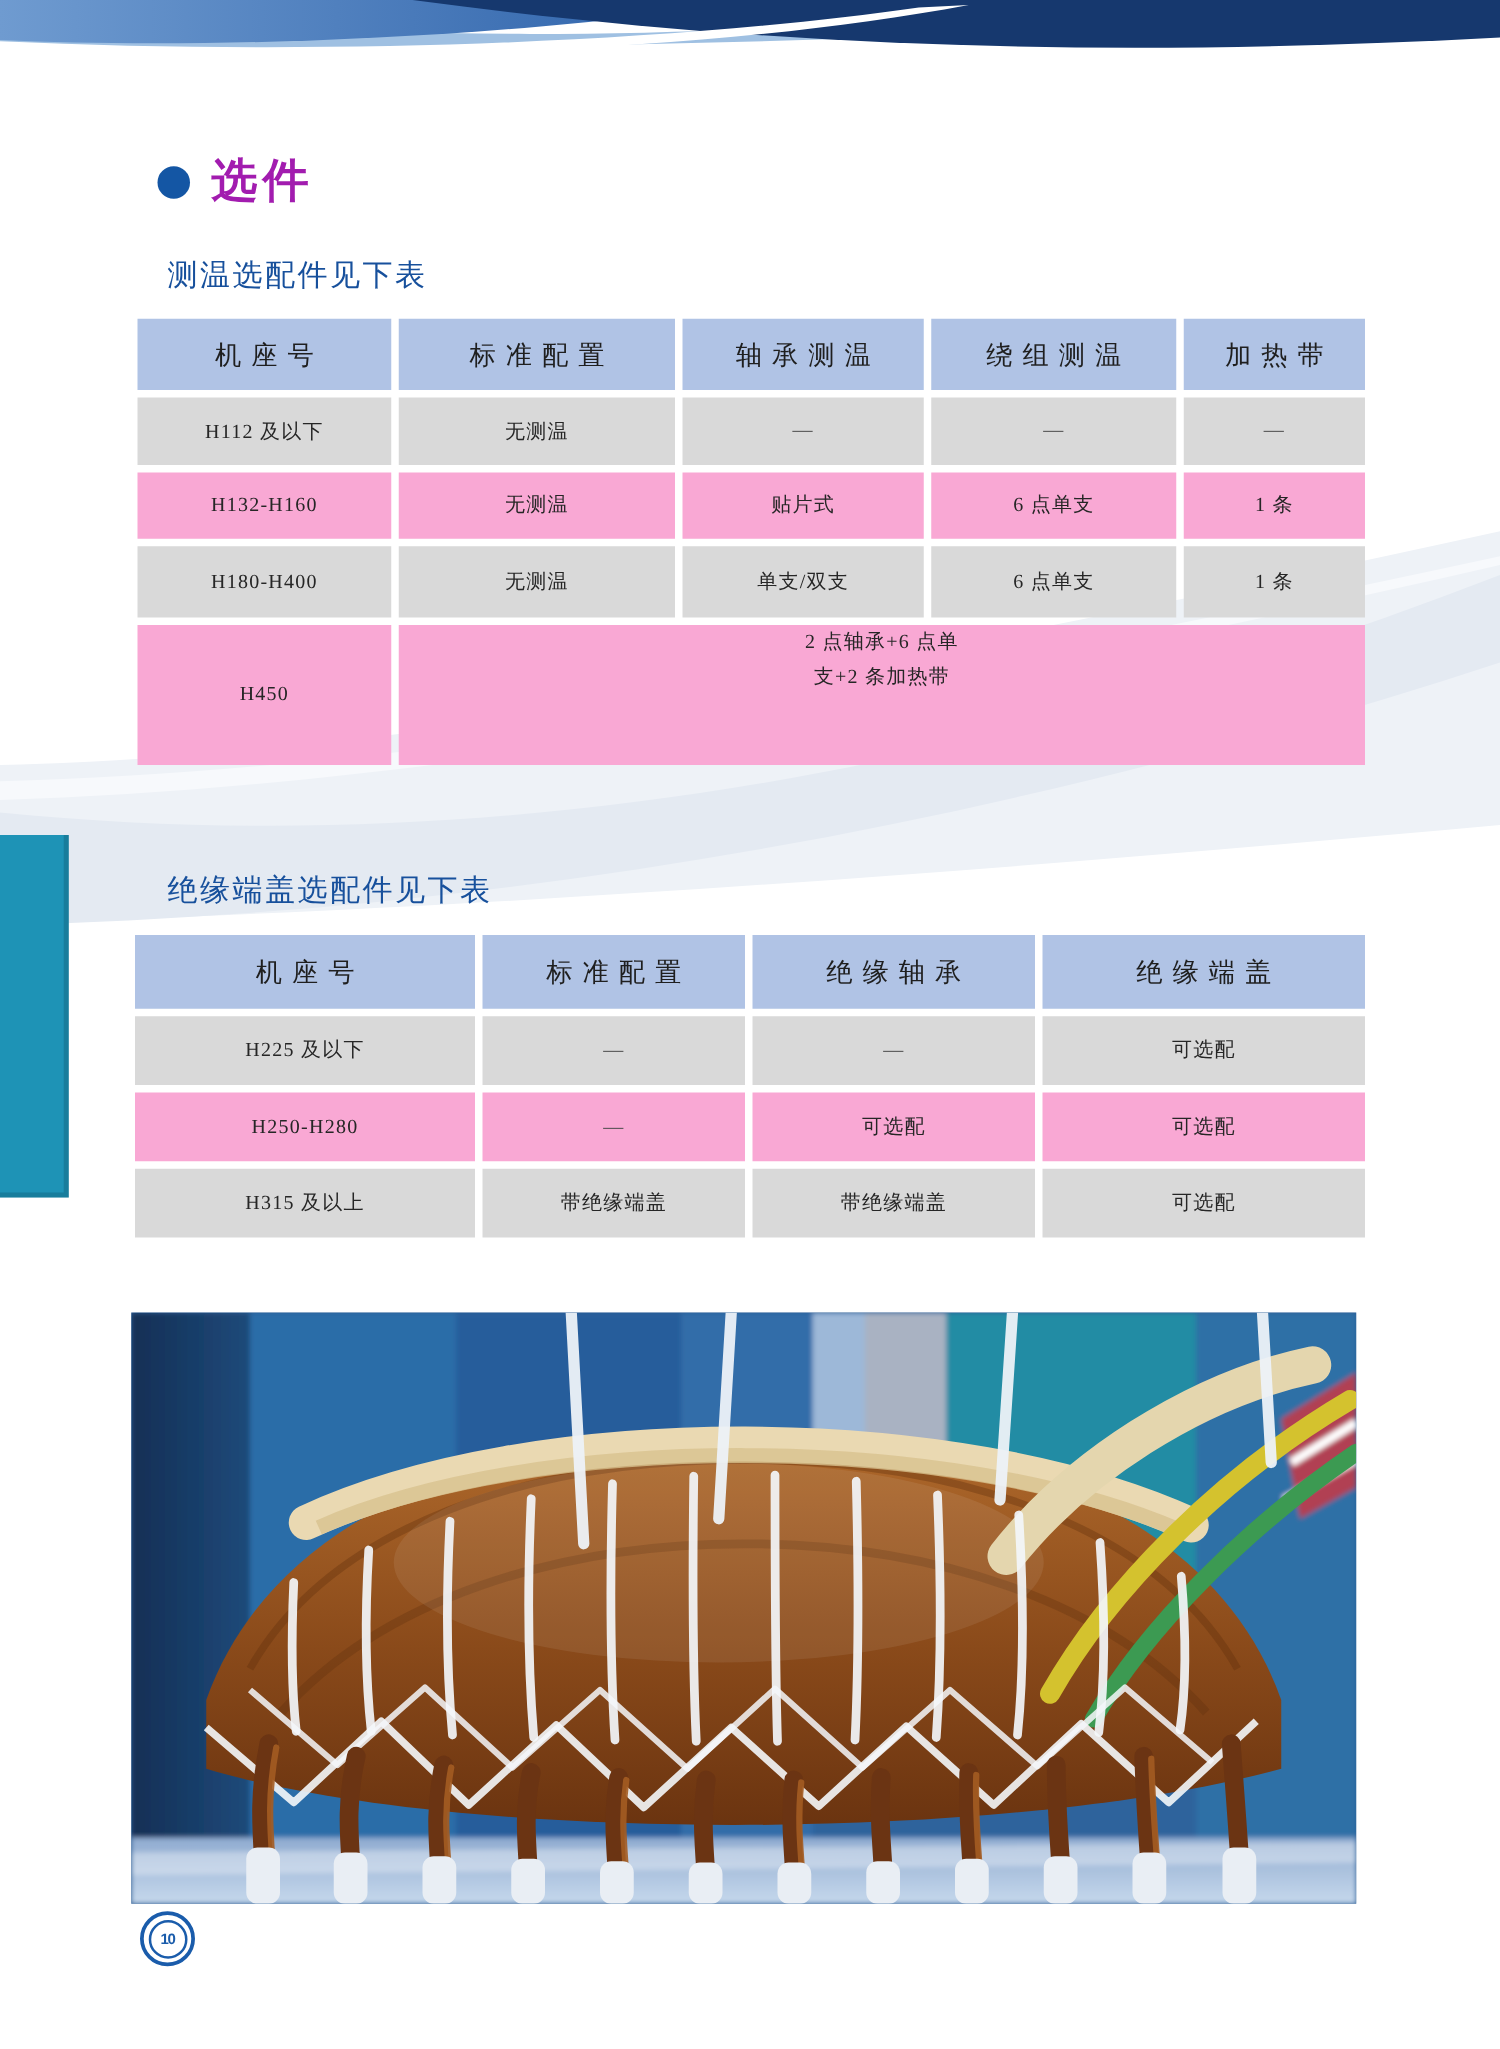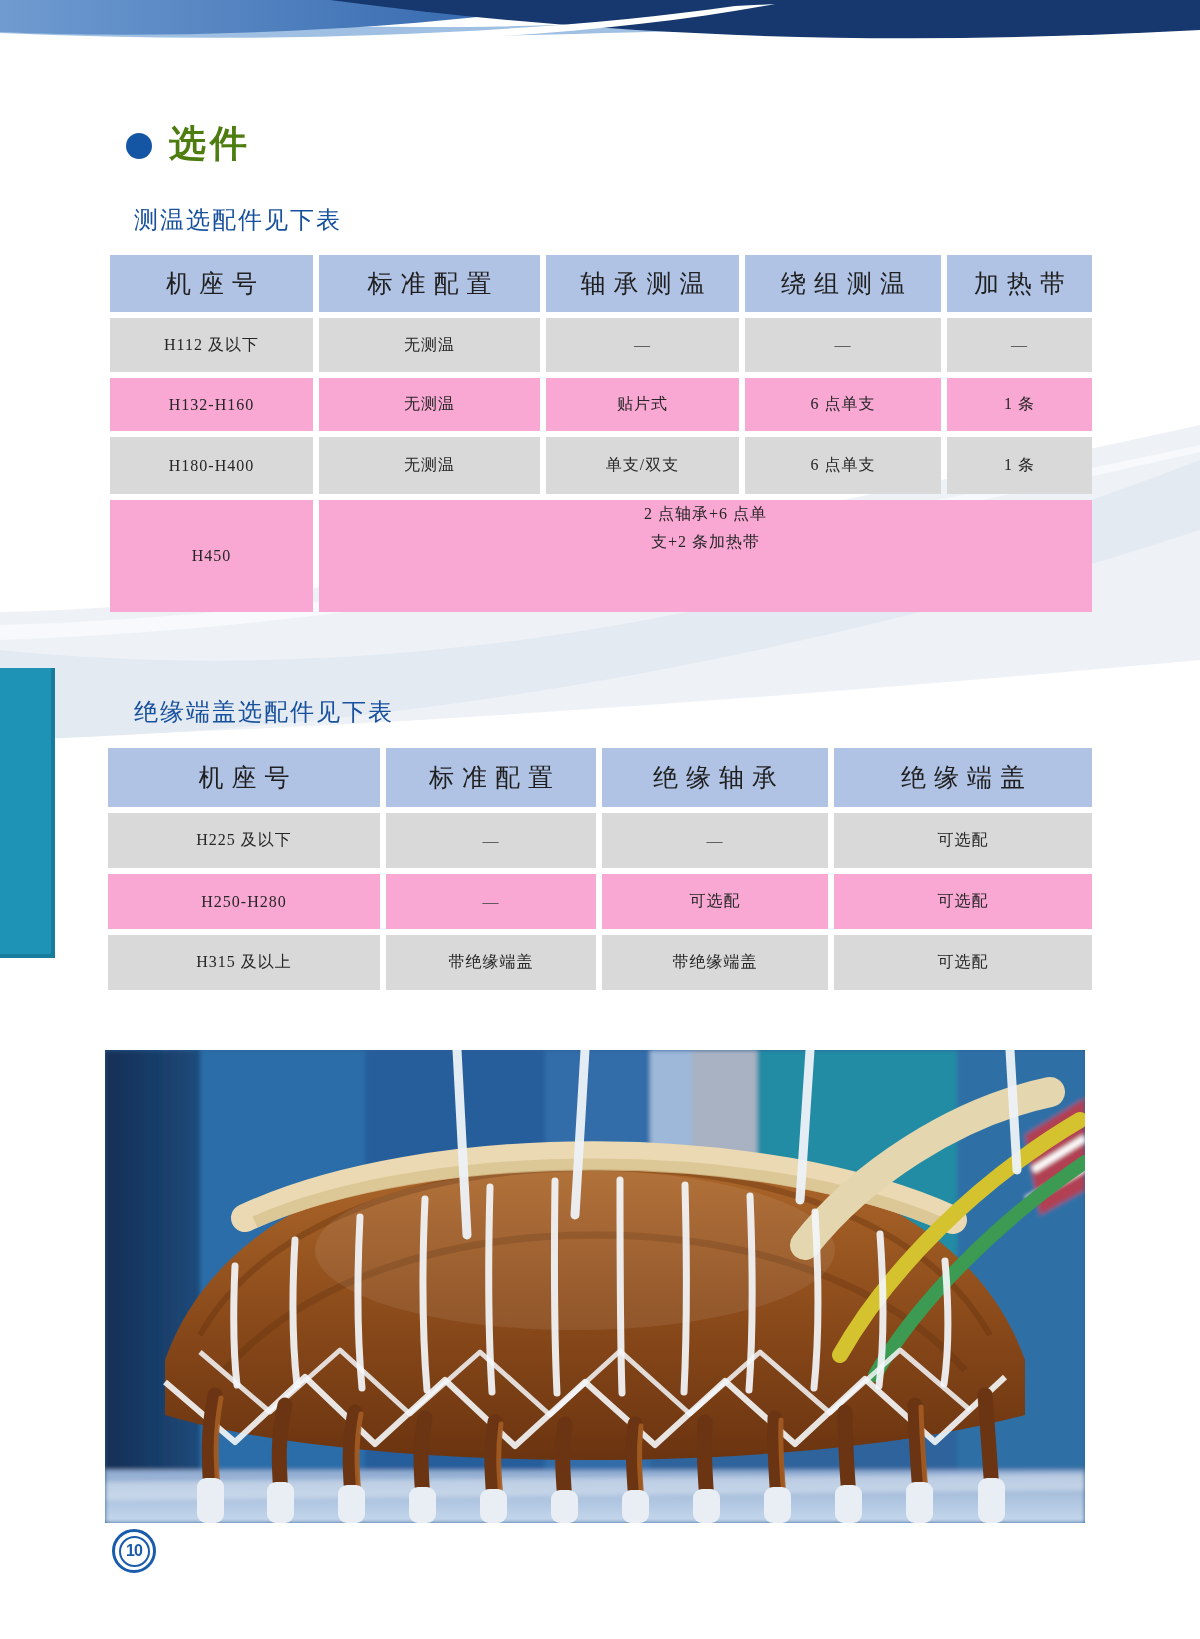--- a/index.html
+++ b/index.html
@@ -21,23 +21,23 @@
   #teal-bar{
     position:absolute;left:0;top:668px;width:55px;height:290px;
     background:#1e93b6;
     box-shadow:inset -4px -4px 0 rgba(10,70,90,.28);
   }
 
   
   #heading{position:absolute;left:126px;top:127px;display:flex;align-items:center;gap:17px;}
   .bullet{width:26px;height:26px;border-radius:50%;background:#1456a4;flex:0 0 auto;}
   .heading-text{
-    font-family:Liberation Mono, monospace;
+    font-family:Liberation Serif, serif;
     font-weight:bold;font-size:37px;line-height:38px;
-    color:#4d7c0f;letter-spacing:4px;
+    color:#a21caf;letter-spacing:4px;
   }
 
   .caption{
     position:absolute;left:134px;
     font-size:24px;color:#17509c;letter-spacing:2px;font-weight:500;
     white-space:nowrap;
     margin-top:12px;
   }
   #caption-temp{top:192px;}
   #caption-insul{top:684px;}
@@ -51,21 +51,21 @@
   }
   #tbl-insul{
     left:108px;top:748px;width:984px;
     grid-template-columns:272px 210px 226px 258px;
     grid-template-rows:59px 55px 55px 55px;
   }
   .cell{
     display:flex;align-items:center;justify-content:center;
     font-size:16px;color:#262626;letter-spacing:1px;text-align:center;
   }
-  .hd{background:#b0c3e5;font-size:25px;letter-spacing:8px;color:#1f1f1f;padding-left:8px;}
+  .hd{background:#b0c3e5;font-size:21px;letter-spacing:8px;color:#1f1f1f;padding-left:8px;}
   .blue{background:#f9a8d4;}
   .gray{background:#d9d9d9;}
   .dash{color:#4a4a4a;}
   .merged{flex-direction:column;justify-content:flex-start;gap:0;line-height:28px;}
 
   
   #photo{
     position:absolute;left:105px;top:1050px;width:980px;height:473px;
     overflow:hidden;background:#2e5f96;
   }
@@ -75,21 +75,21 @@
   #page-badge{
     position:absolute;left:112px;top:1529px;
     width:44px;height:44px;border:3px solid #1a5cab;border-radius:50%;
     display:flex;align-items:center;justify-content:center;box-sizing:border-box;
     background:#ffffff;
   }
   #page-badge .inner{
     width:31px;height:31px;border:2px solid #1a5cab;border-radius:50%;
     display:flex;align-items:center;justify-content:center;box-sizing:border-box;
     font-family:"Liberation Sans", sans-serif;
-    font-weight:bold;font-size:16px;color:#1a5cab;letter-spacing:-1px;
+    font-weight:bold;font-size:12px;color:#1a5cab;letter-spacing:-1px;
   }
 </style>
 </head>
 <body>
 
 <div id="canvas">
 
   <svg id="swoosh" viewBox="0 0 1200 380" preserveAspectRatio="none">
     <path d="M0,212 C320,205 720,130 1200,25 L1200,260 C760,300 340,330 0,338 Z" fill="#eef2f7"></path>
     <path d="M0,250 C400,290 800,215 1200,60 L1200,130 C820,255 420,330 0,340 Z" fill="#e4eaf2"></path>

